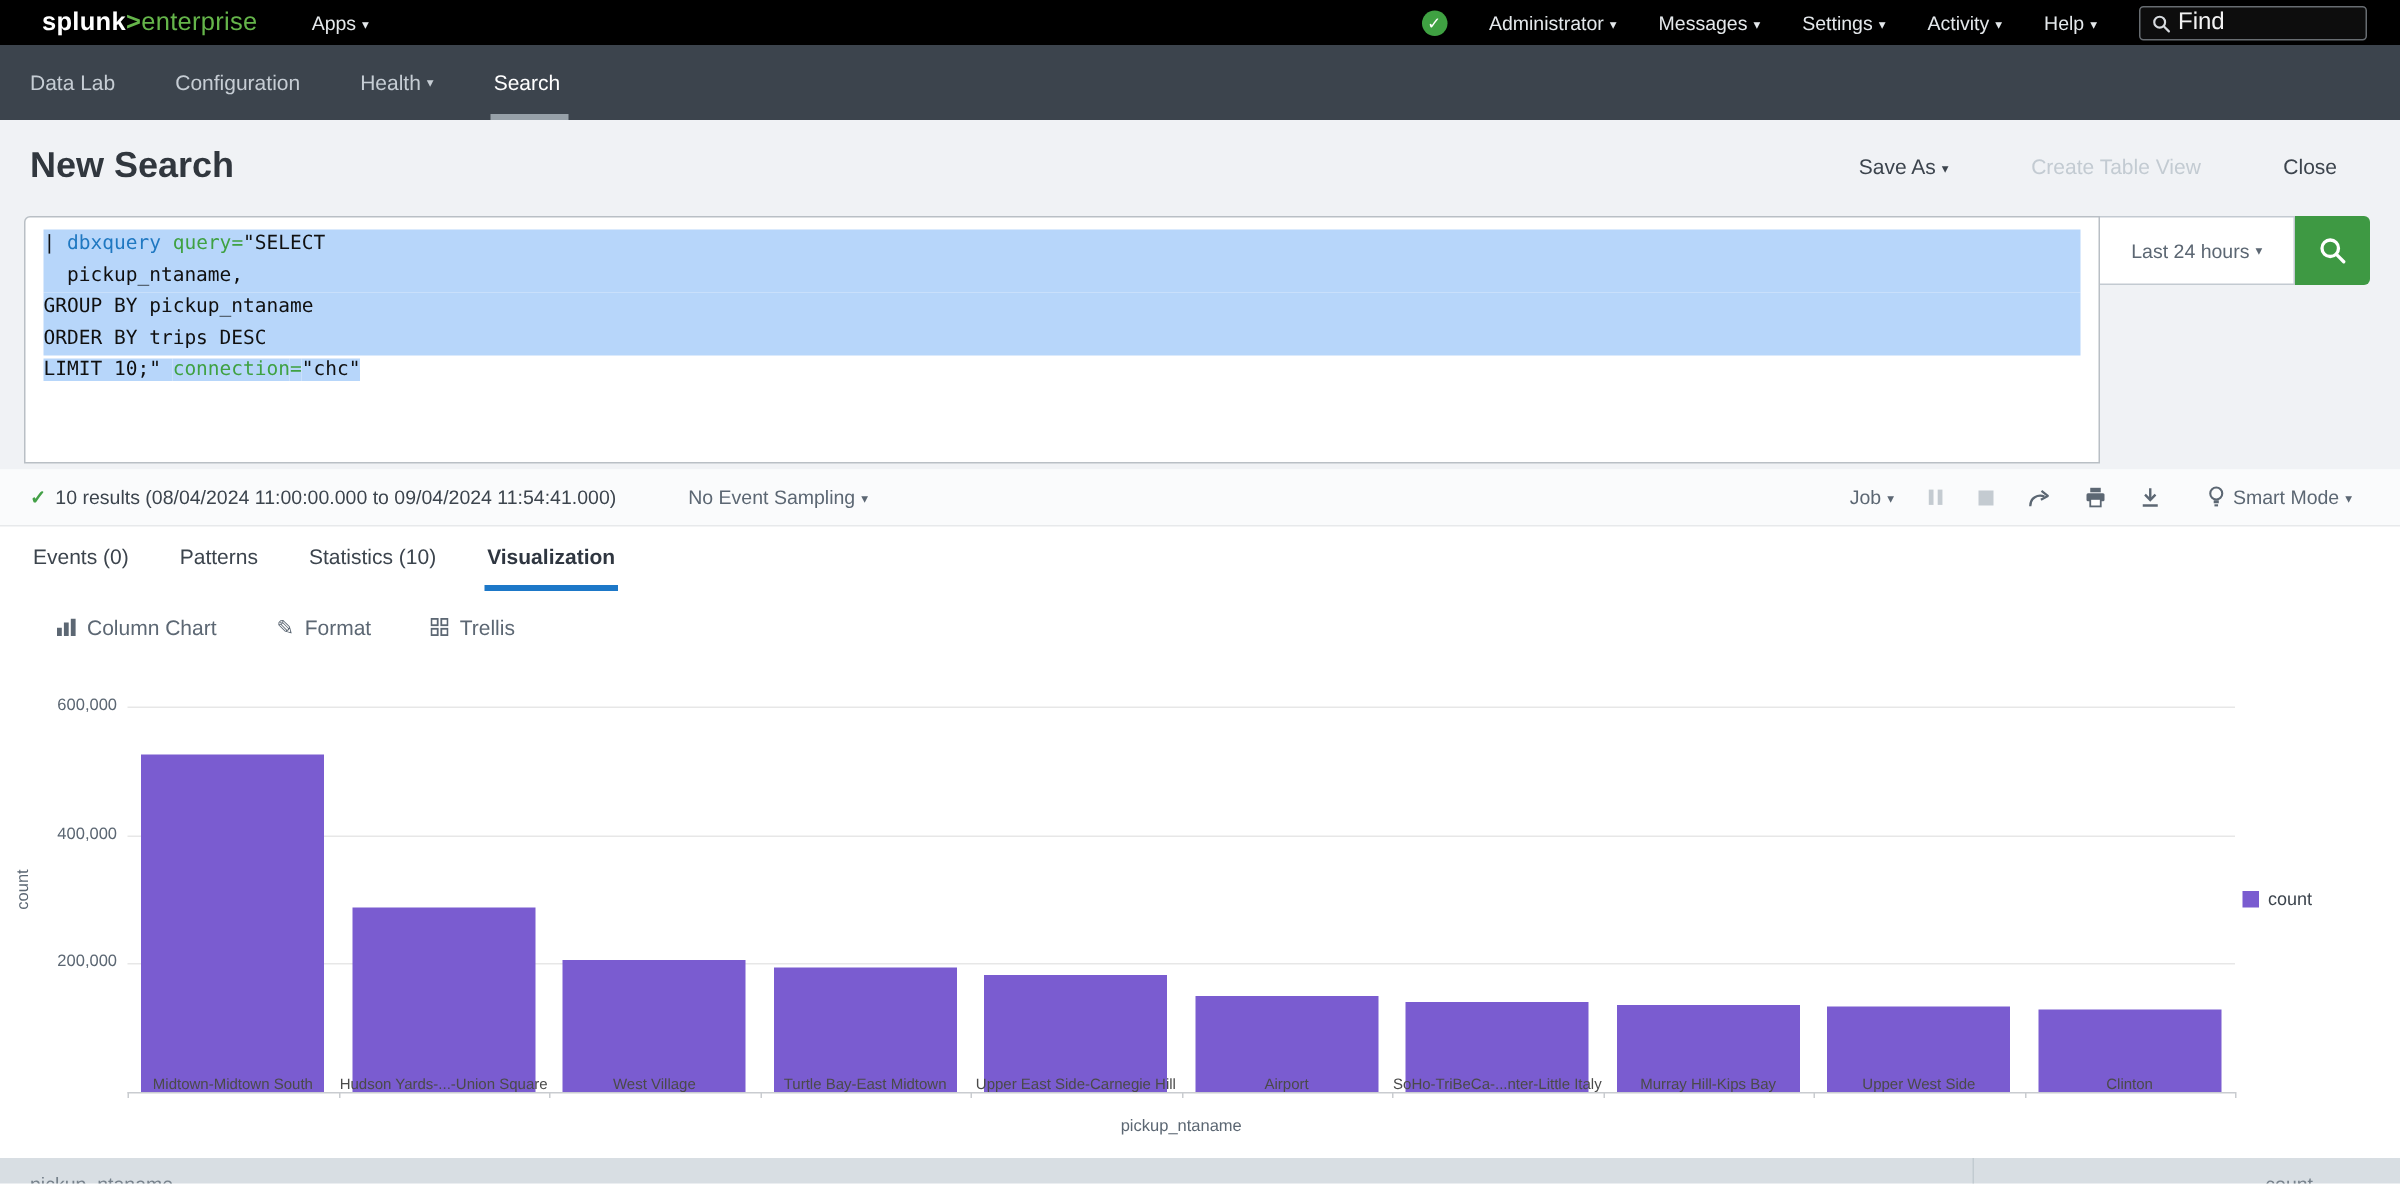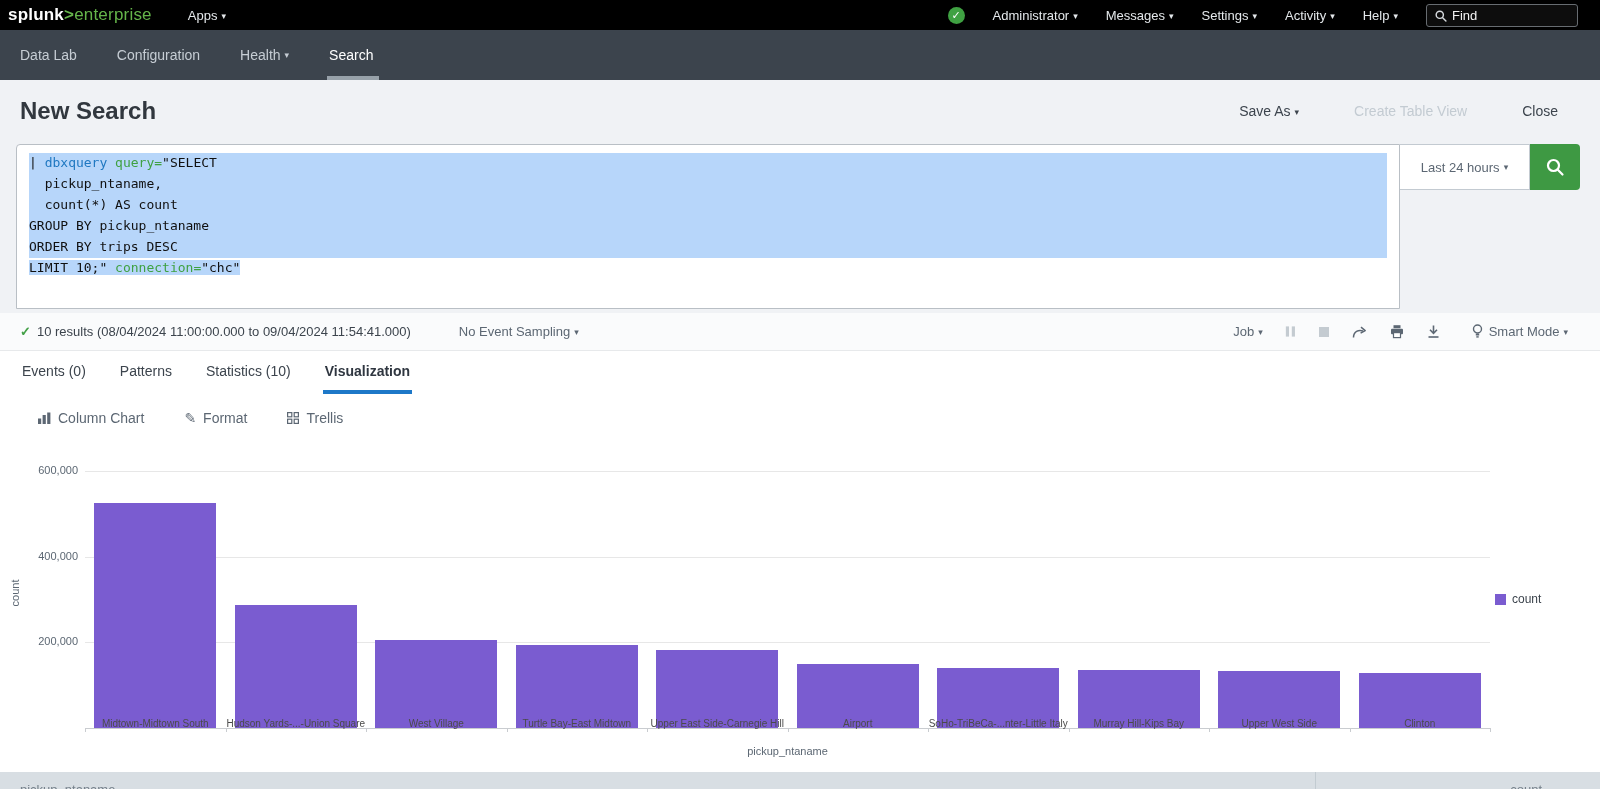--- a/index.html
+++ b/index.html
@@ -1,34 +1,34 @@
 <!DOCTYPE html>
 <html><head>
 <meta charset="utf-8">
 <style>
   * { box-sizing: border-box; margin: 0; padding: 0; }
   html,body { width:1600px; height:789px; overflow:hidden; background:#fff;
     font-family:"Liberation Sans", sans-serif; }
 
   
   .topbar { height:30px; background:#000; display:flex; align-items:center;
-    padding:0 22px 0 8px; color:#eef1f3; }
+    padding:0 22px 0 28px; color:#eef1f3; }
   .logo { font-size:17px; font-weight:bold; color:#fff; letter-spacing:.2px; }
   .logo .green { color:#65b54a; }
   .logo .product { font-weight:normal; }
   .top-item { font-size:13px; color:#e4e8eb; margin-left:36px; cursor:pointer; white-space:nowrap; }
   .caret { font-size:9px; margin-left:4px; vertical-align:1px; color:inherit; }
   .top-right { margin-left:auto; display:flex; align-items:center; gap:28px; }
   .top-right .top-item { margin-left:0; }
   .status-badge { width:17px; height:17px; border-radius:50%; background:#3fa142;
     color:#fff; font-size:11px; display:flex; align-items:center; justify-content:center; }
   .findbox { width:152px; height:23px; background:#0d0d0d; border:1px solid #676c71;
     border-radius:3px; display:flex; align-items:center; padding:0 7px; gap:5px; }
   .findbox input { background:transparent; border:none; outline:none; color:#3b82f6;
-    font-size:13px; width:110px; font-family:"Liberation Sans",sans-serif; }
+    font-size:16px; width:110px; font-family:"Liberation Sans",sans-serif; }
   .findbox input::placeholder { color:#fff; opacity:.95; }
 
   
   .appbar { height:50px; background:#3c444d; display:flex; align-items:center;
     padding:0 20px; color:#c6cdd4; position:relative; }
   .app-item { font-size:14px; margin-right:40px; cursor:pointer; position:relative;
     height:50px; display:flex; align-items:center; }
   .app-item.active { color:#fff; }
   .app-item.active::after { content:""; position:absolute; left:-2px; right:-6px;
     bottom:0; height:4px; background:#97a1a9; }
@@ -163,21 +163,20 @@
     <span class="action-link disabled">Create Table View</span>
     <span class="action-link">Close</span>
   </div>
 </div>
 
 <div class="search-area">
   <div class="search-row">
     <div class="query-box">
         <div class="qline sel-full"><span class="tok-plain">| </span><span class="tok-blue">dbxquery</span><span class="tok-plain"> </span><span class="tok-green">query</span><span class="tok-green">=</span><span class="tok-plain">"SELECT</span></div>
         <div class="qline sel-full"><span class="tok-plain">  pickup_ntaname,</span></div>
-        <div class="qline sel-full"><span class="tok-plain">  count(*) AS count</span></div>
         <div class="qline sel-full"><span class="tok-plain">GROUP BY pickup_ntaname</span></div>
         <div class="qline sel-full"><span class="tok-plain">ORDER BY trips DESC</span></div>
         <div class="qline"><span class="tok-plain sel-bg">LIMIT 10;" </span><span class="tok-green sel-bg">connection</span><span class="tok-green sel-bg">=</span><span class="tok-plain sel-bg">"chc"</span></div>
       </div>
     <div class="timerange">
         <span>Last 24 hours</span>
         <span class="caret">▾</span>
       </div>
     <button class="search-btn">
       <svg width="20" height="20" viewBox="0 0 20 20">

